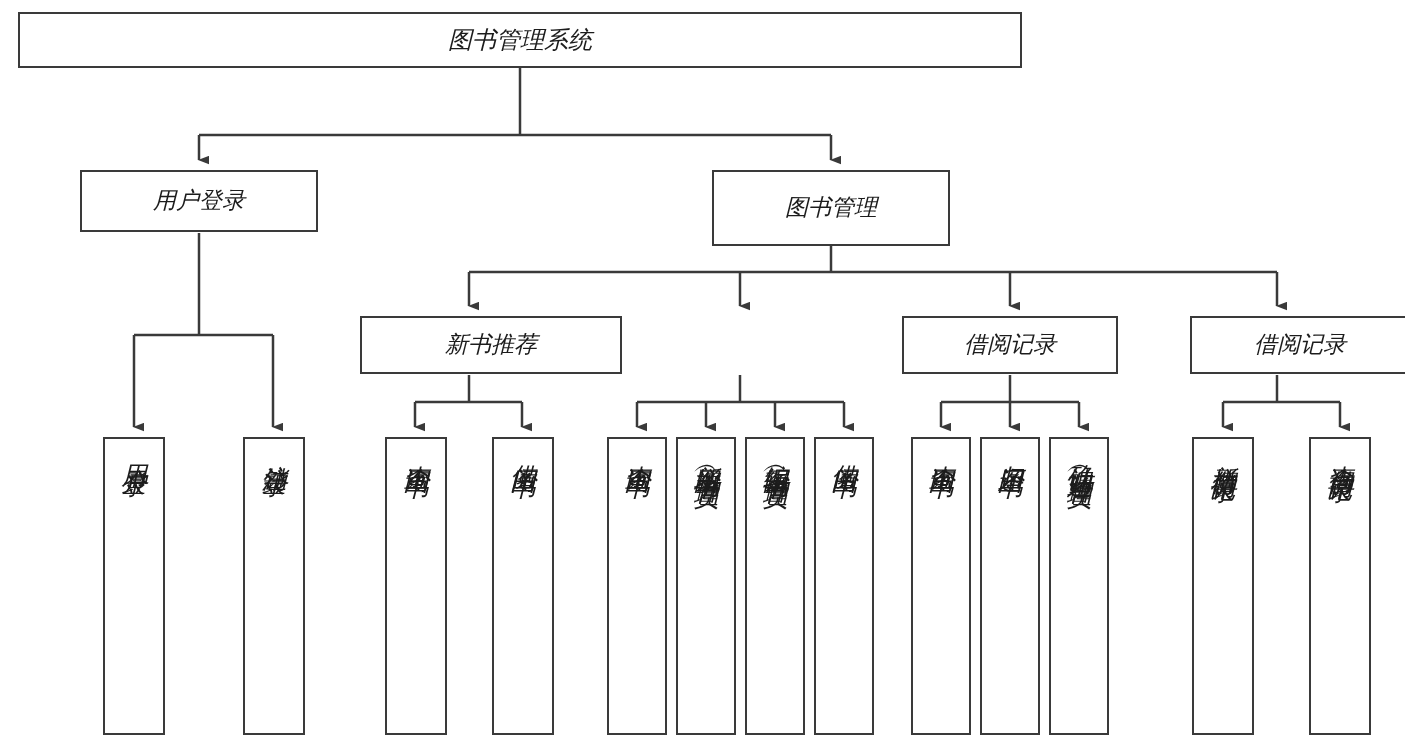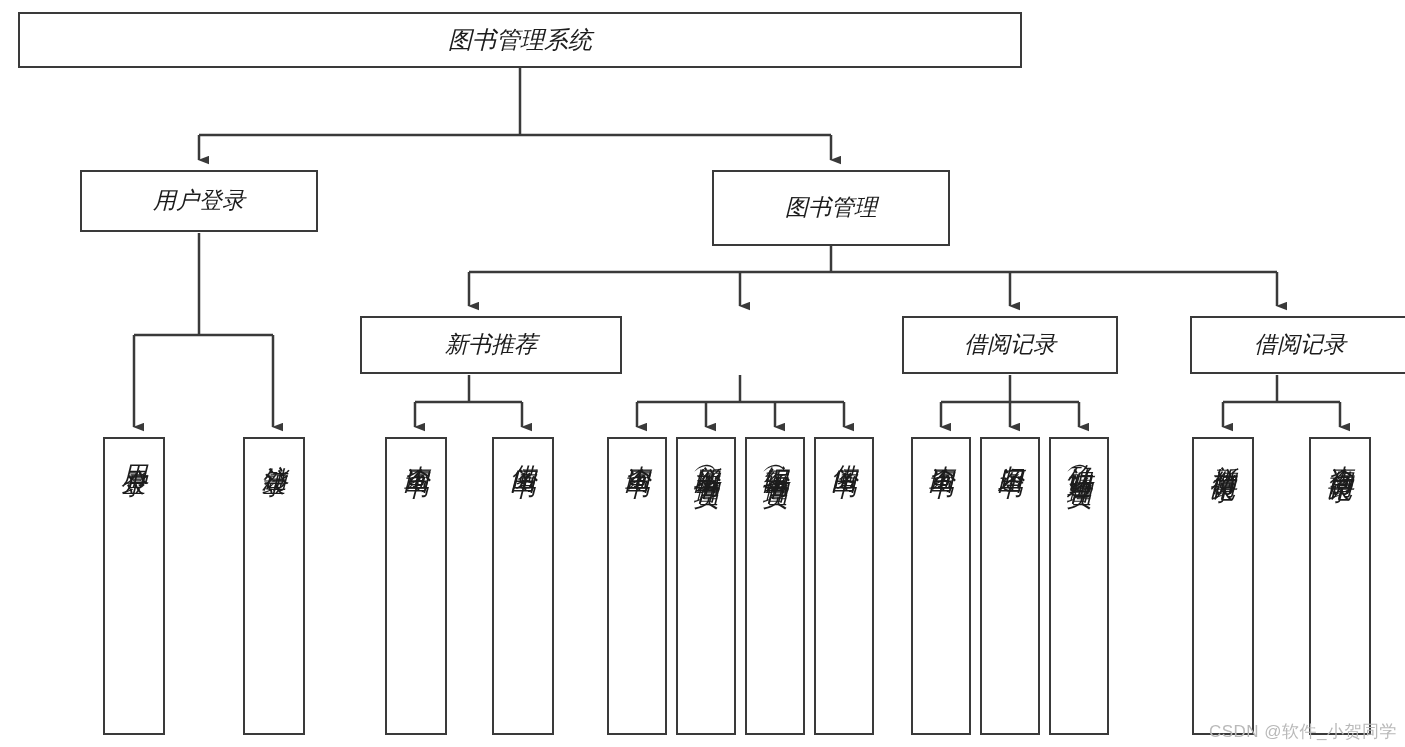--- a/index.html
+++ b/index.html
@@ -185,15 +185,14 @@
     <span class="label">确认归还（管理员）</span>
   </div>
 
   <div class="node vert" style="left:1192px; top:437px; width:62px; height:298px;">
     <span class="label">新增借阅记录</span>
   </div>
   <div class="node vert" style="left:1309px; top:437px; width:62px; height:298px;">
     <span class="label">查询借阅记录</span>
   </div>
 
-  <div class="watermark">CSDN @软件_小贺同学</div>
 
 </div>
 
 </body></html>

